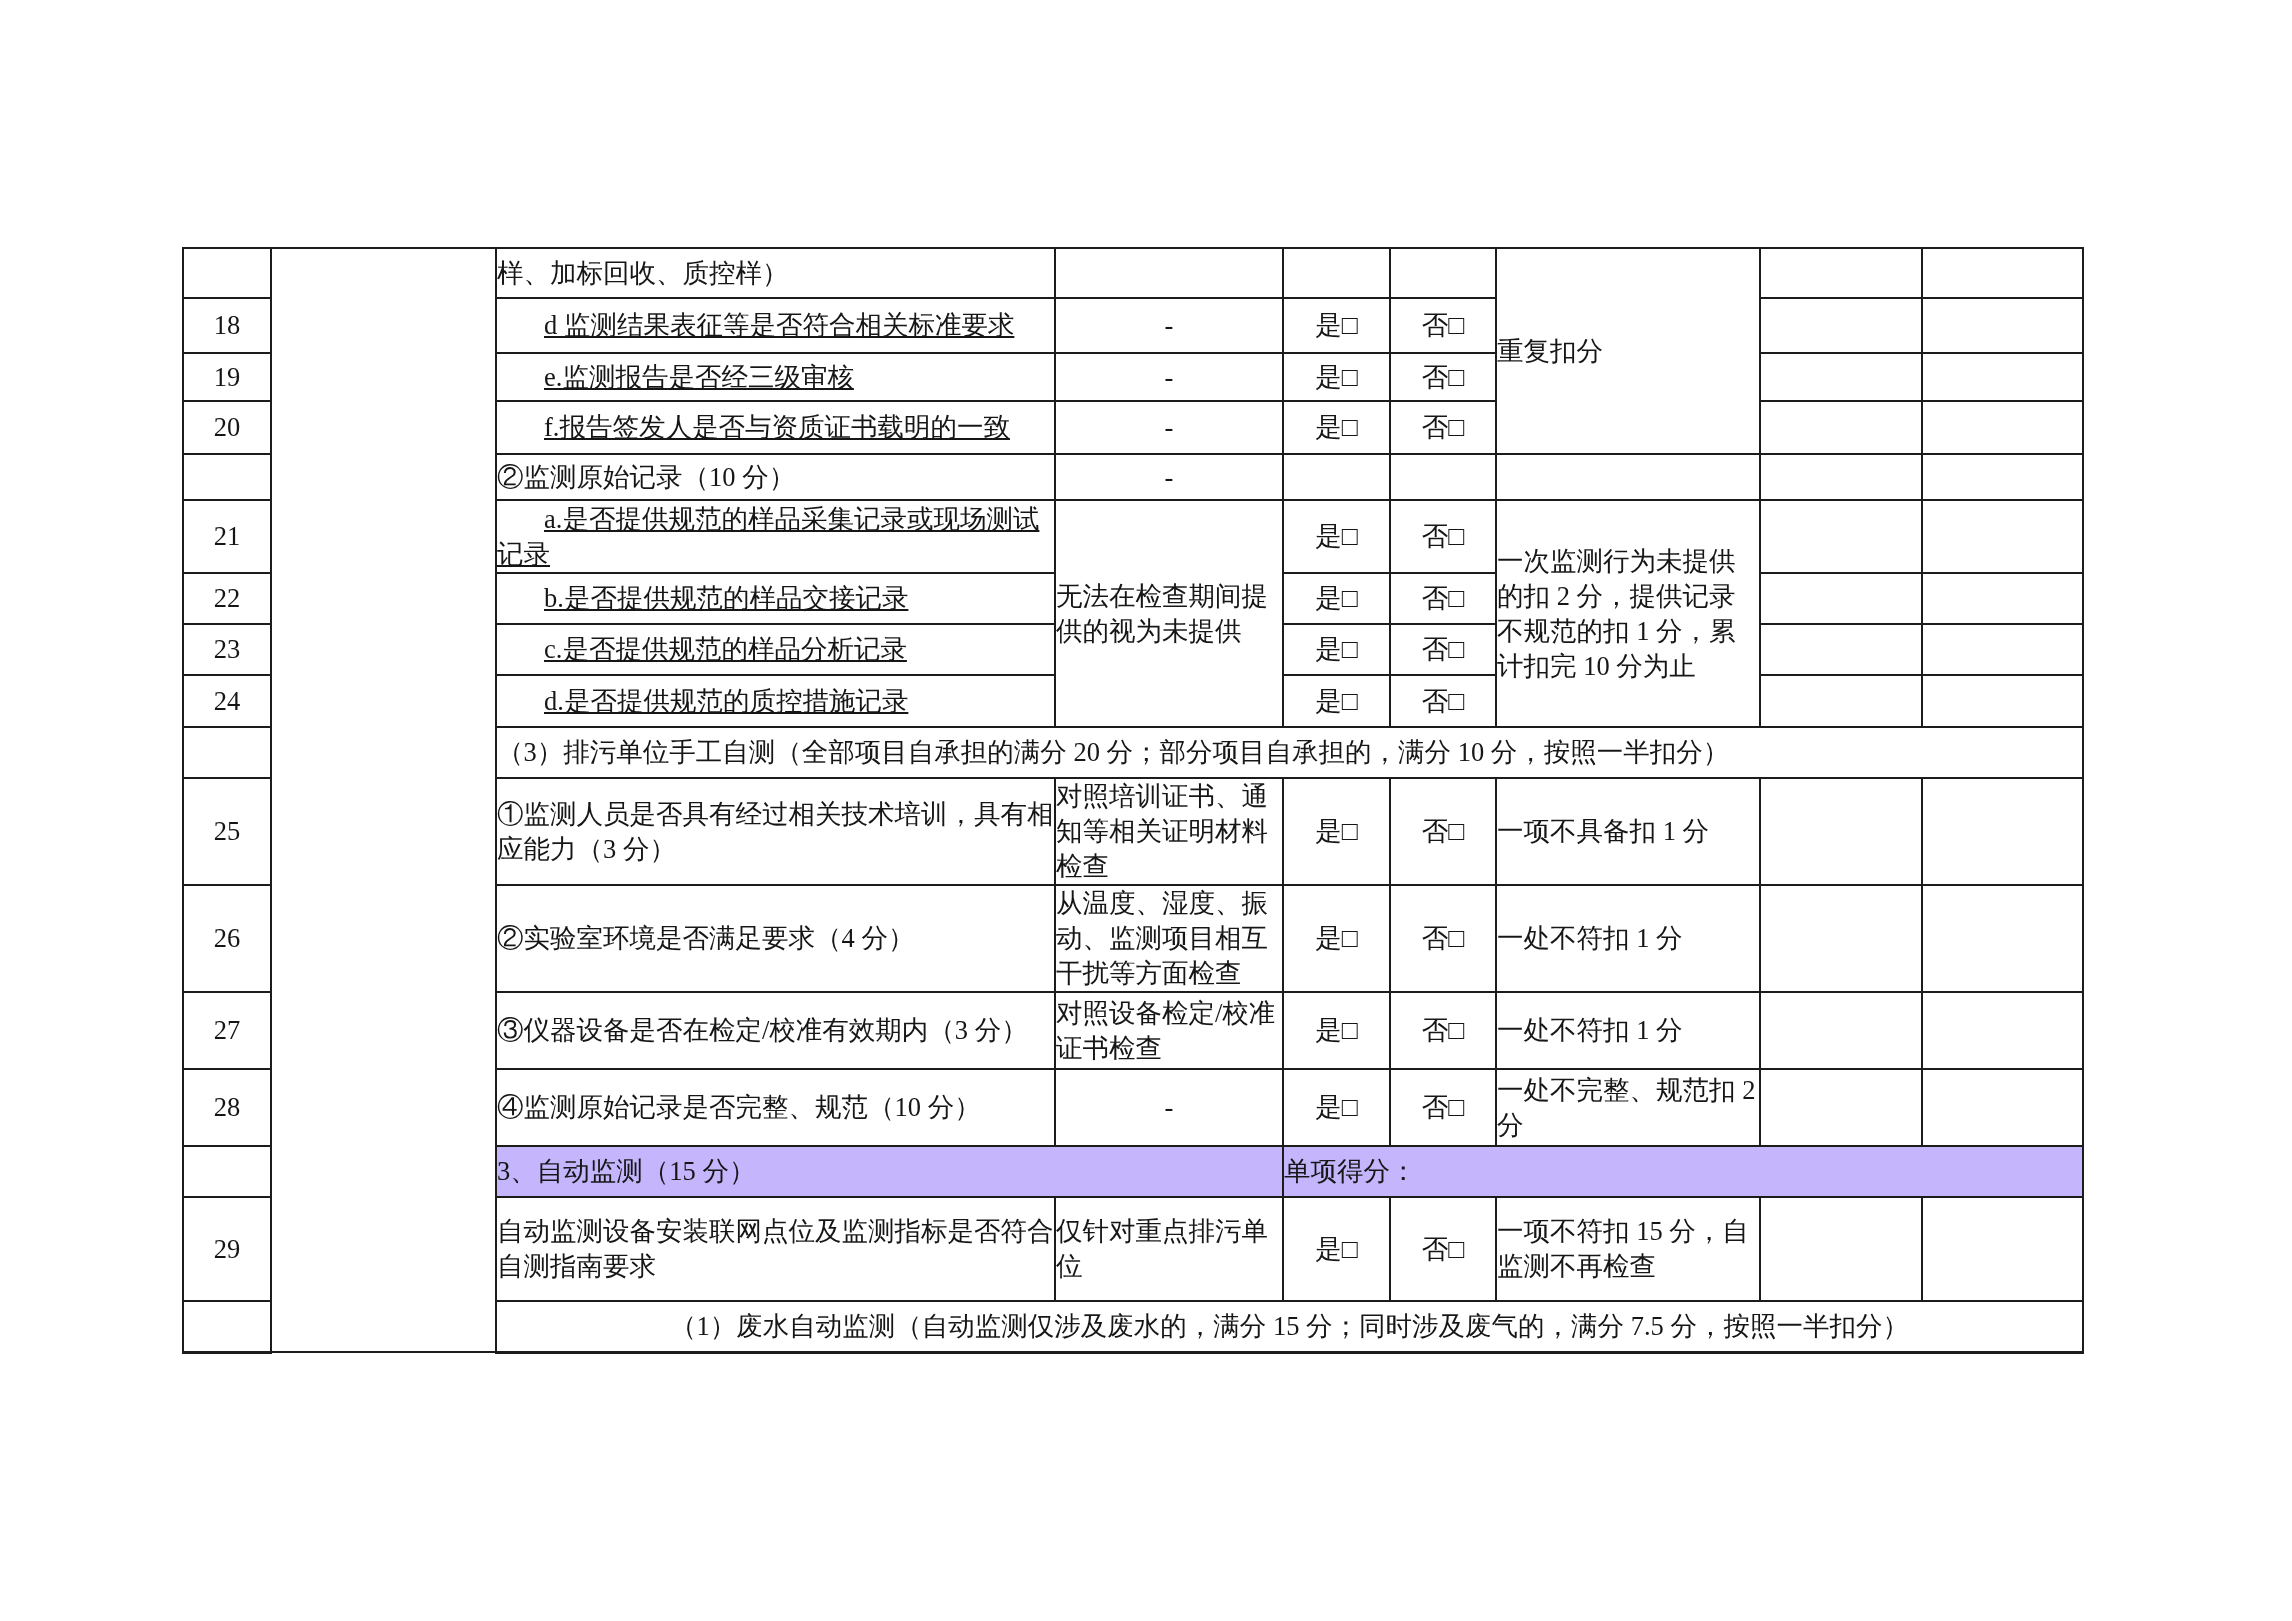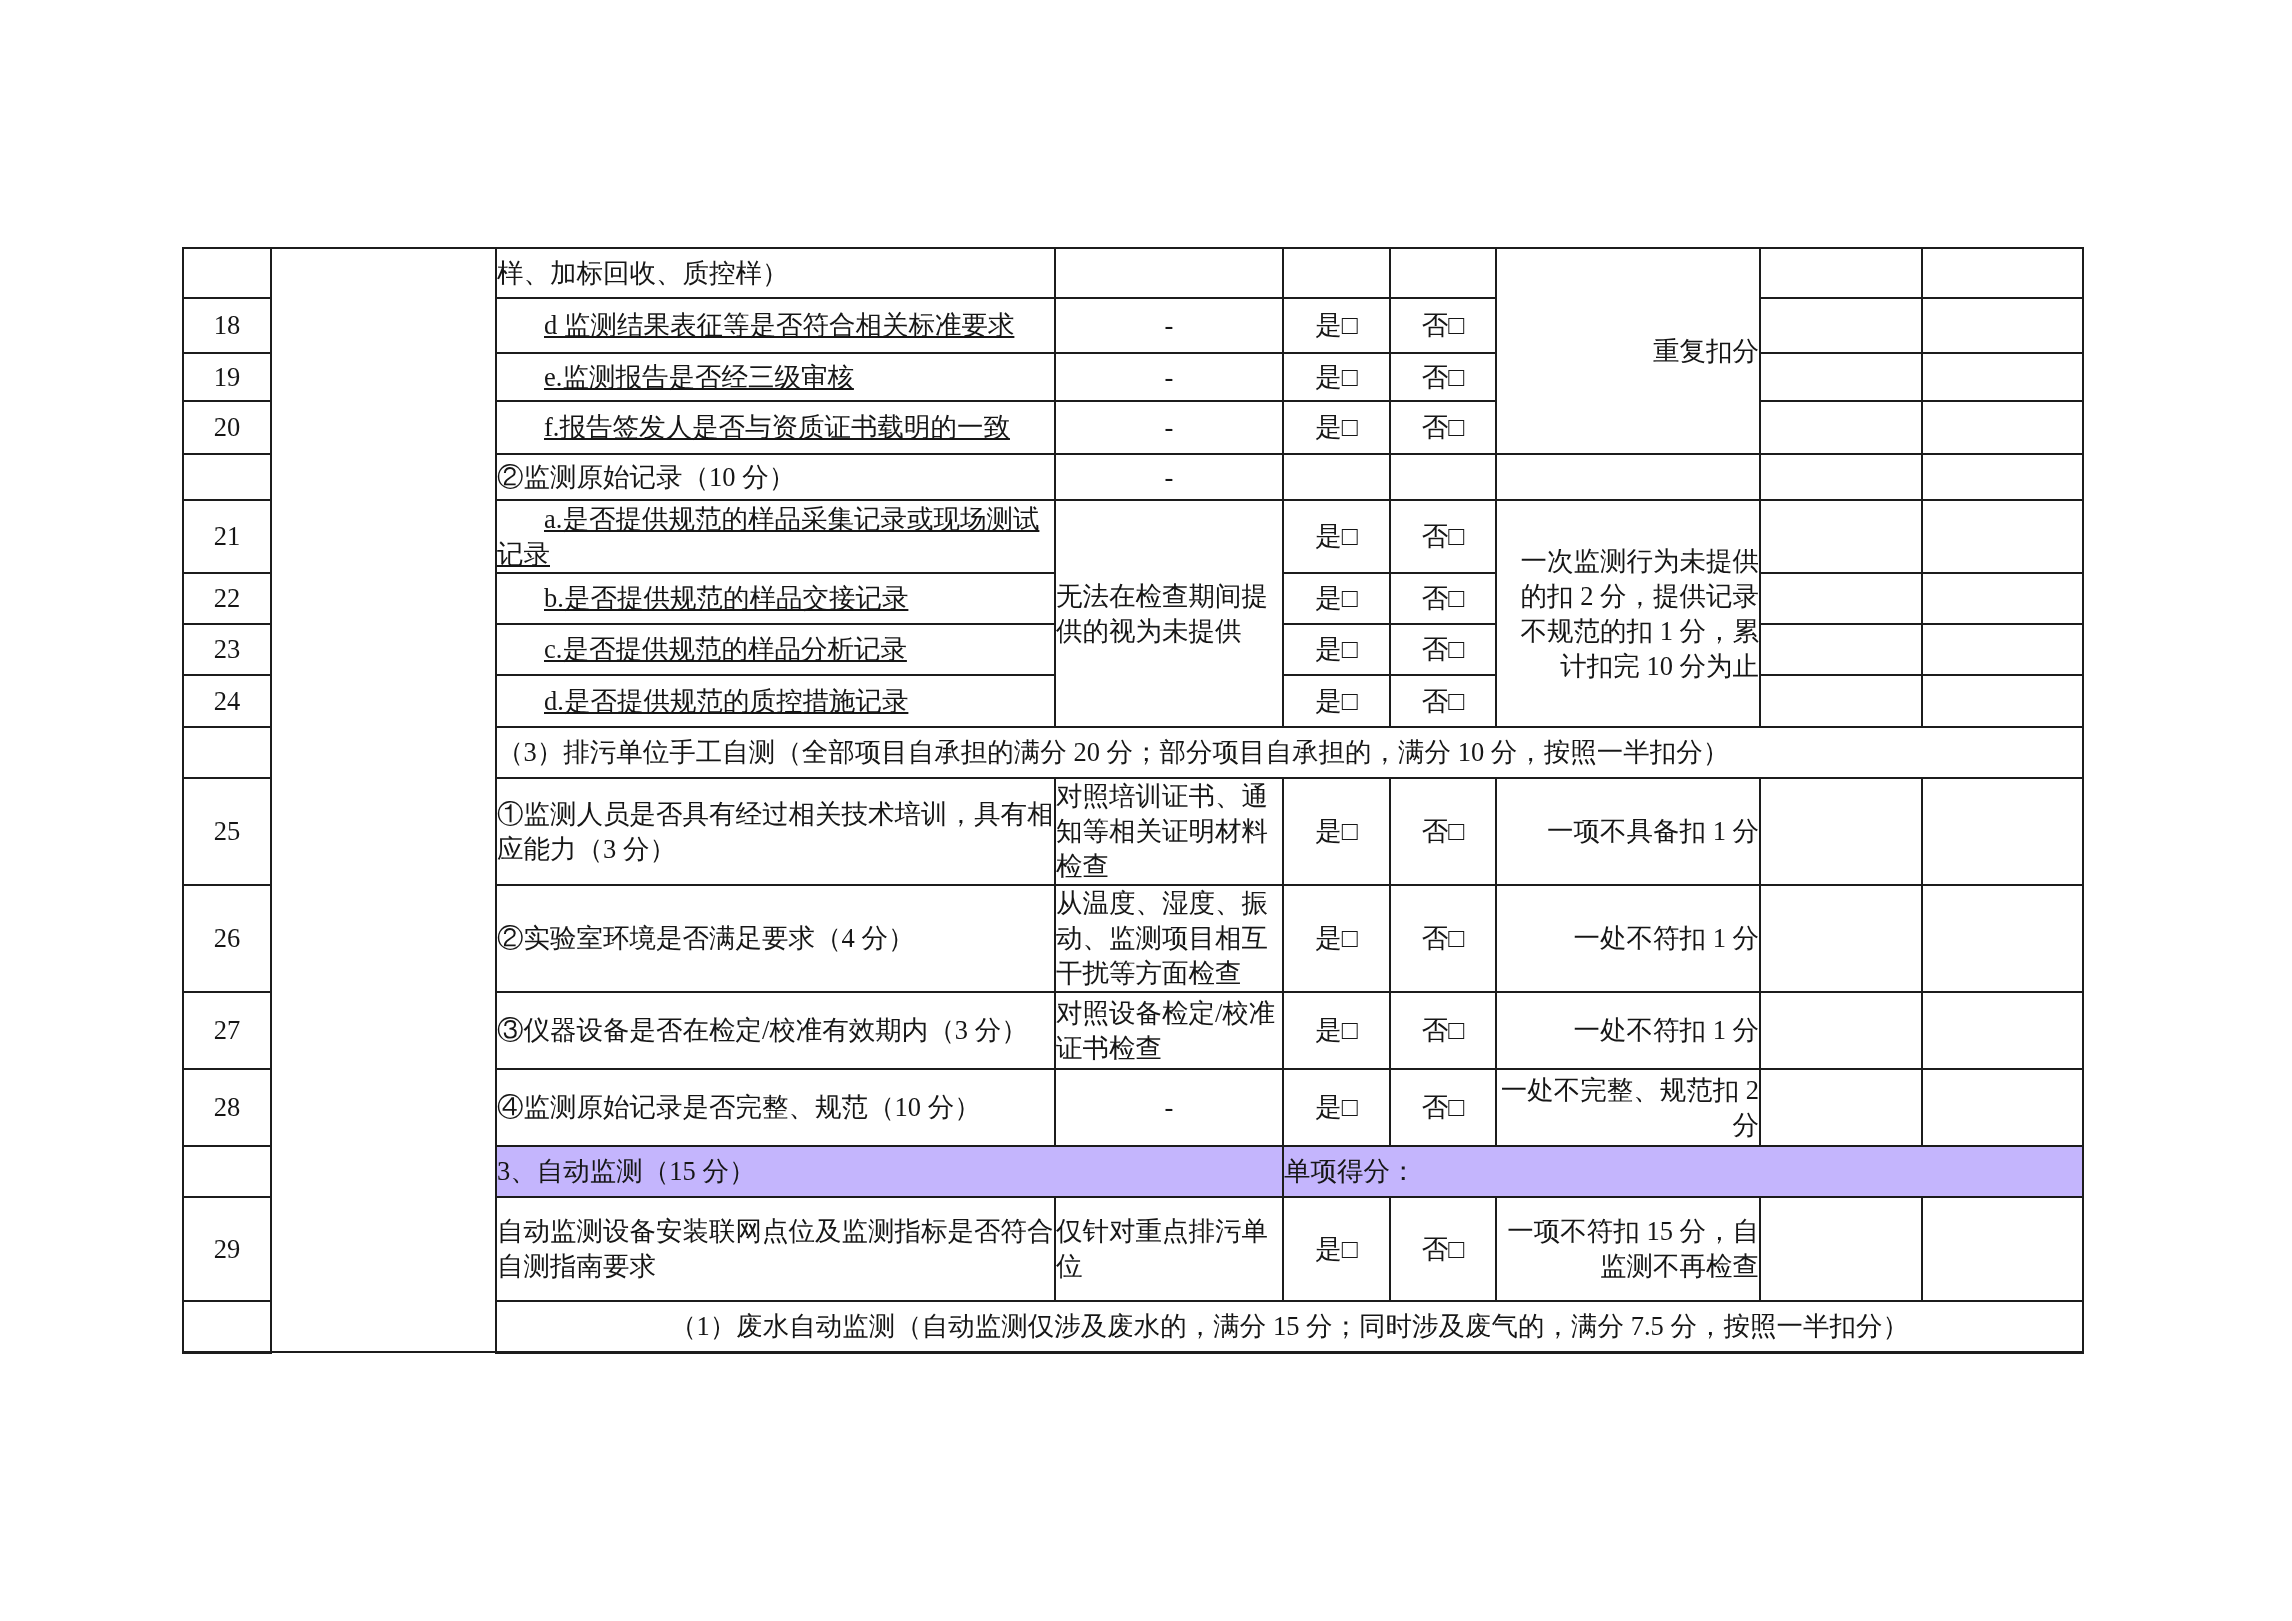--- a/index.html
+++ b/index.html
@@ -29,21 +29,21 @@
   }
   table.grid tr.last td{border-bottom-width:3.9px;text-align:center;}
   .num{text-align:center;}
   .item{text-align:left;padding:2px 5.9px 2px 7.8px;}
   .ind{text-indent:47px;text-decoration:underline;}
   .vtop{vertical-align:top;}
   .padtop{padding-top:3.9px;}
   .method{text-align:left;padding:2px 3.9px 2px 9.8px;}
   .dash{text-align:center;}
   .chk{text-align:center;}
-  .score{text-align:right;padding:2px 2px 2px 9.8px;font-size:25.5px;margin-top:24px;}
+  .score{text-align:left;padding:2px 2px 2px 9.8px;font-size:25.5px;margin-top:24px;}
   .scoretop{vertical-align:top;padding-top:5.9px;}
   .full{text-align:left;padding:2px 7.8px 2px 13.7px;}
   .sec{background:#c4b5fd;text-align:left;padding:2px 7.8px 2px 13.7px;}
 </style>
 </head>
 <body>
 
 <div class="sheet">
   <table class="grid">
     <colgroup>

